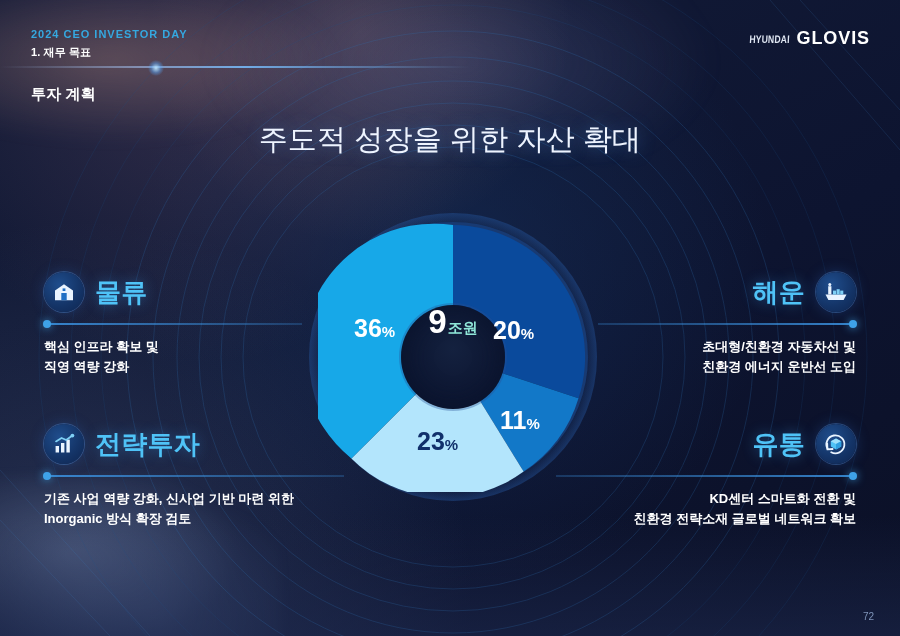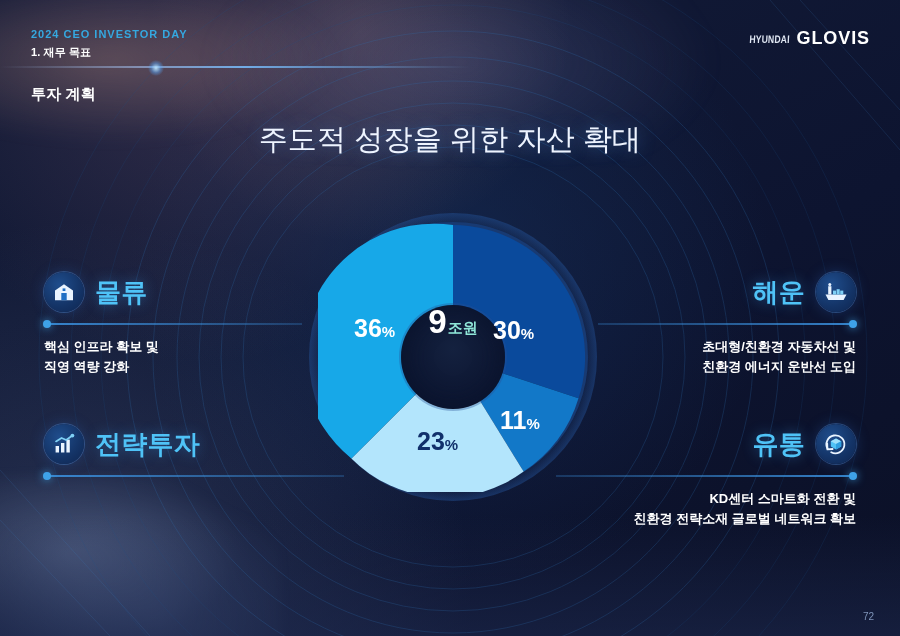--- a/index.html
+++ b/index.html
@@ -324,21 +324,21 @@
       <path d="M135 135 L205.6 249.6 A132 132 0 0 1 33.4 236.5 Z" fill="#b3e5fc"></path>
 
       <path d="M135 135 L33.4 236.5 A132 132 0 0 1 135 3 Z" fill="#17a8e8"></path>
     </svg>
 
     <div class="donut-hole">
       <span class="center-value">9</span>
       <span class="center-unit">조원</span>
     </div>
 
-    <div class="pct pct-30"><span class="num">30</span><span class="sym">%</span></div>
+    <div class="pct pct-30"><span class="num">20</span><span class="sym">%</span></div>
     <div class="pct pct-11"><span class="num">11</span><span class="sym">%</span></div>
     <div class="pct pct-23"><span class="num">23</span><span class="sym">%</span></div>
     <div class="pct pct-36"><span class="num">36</span><span class="sym">%</span></div>
   </div>
 
   <div class="quad quad-left" id="quad-logistics">
     <div class="quad-head">
       <span class="q-icon">
         <svg width="24" height="24" viewBox="0 0 24 24" fill="none">
           <path d="M3 10.5 L12 4.2 L21 10.5 L21 20.2 L3 20.2 Z" fill="#eaf4ff"></path>
@@ -383,20 +383,24 @@
           <rect x="3.6" y="14" width="3.4" height="6.5" fill="#eaf4ff"></rect>
           <rect x="9" y="11" width="3.4" height="9.5" fill="#eaf4ff"></rect>
           <rect x="14.4" y="7.6" width="3.4" height="12.9" fill="#eaf4ff"></rect>
           <path d="M4 9.4 L9.6 6 L14.2 8 L20.4 3.6" stroke="#7fd0f5" stroke-width="1.8" fill="none" stroke-linecap="round" stroke-linejoin="round"></path>
           <circle cx="20.4" cy="3.6" r="1.9" fill="#7fd0f5"></circle>
         </svg>
       </span>
       <span class="q-title">전략투자</span>
     </div>
     <div class="q-rule"></div>
+    <div class="q-desc">
+      <div>기존 사업 역량 강화, 신사업 기반 마련 위한</div>
+      <div>Inorganic 방식 확장 검토</div>
+    </div>
   </div>
 
   <div class="quad quad-right" id="quad-distribution">
     <div class="quad-head">
       <span class="q-title">유통</span>
       <span class="q-icon">
         <svg width="26" height="26" viewBox="0 0 26 26" fill="none">
           <path d="M4.6 17.8 A9 9 0 1 1 8.2 21.3" stroke="#eaf4ff" stroke-width="1.8" fill="none" stroke-linecap="round"></path>
           <path d="M4.2 12.6 L4.4 18.4 L9.6 18.0" stroke="#eaf4ff" stroke-width="1.8" fill="none" stroke-linecap="round" stroke-linejoin="round"></path>
           <path d="M13 7.4 L18.2 10.2 L18.2 15.6 L13 18.4 L7.8 15.6 L7.8 10.2 Z" fill="#4fc3f7"></path>

